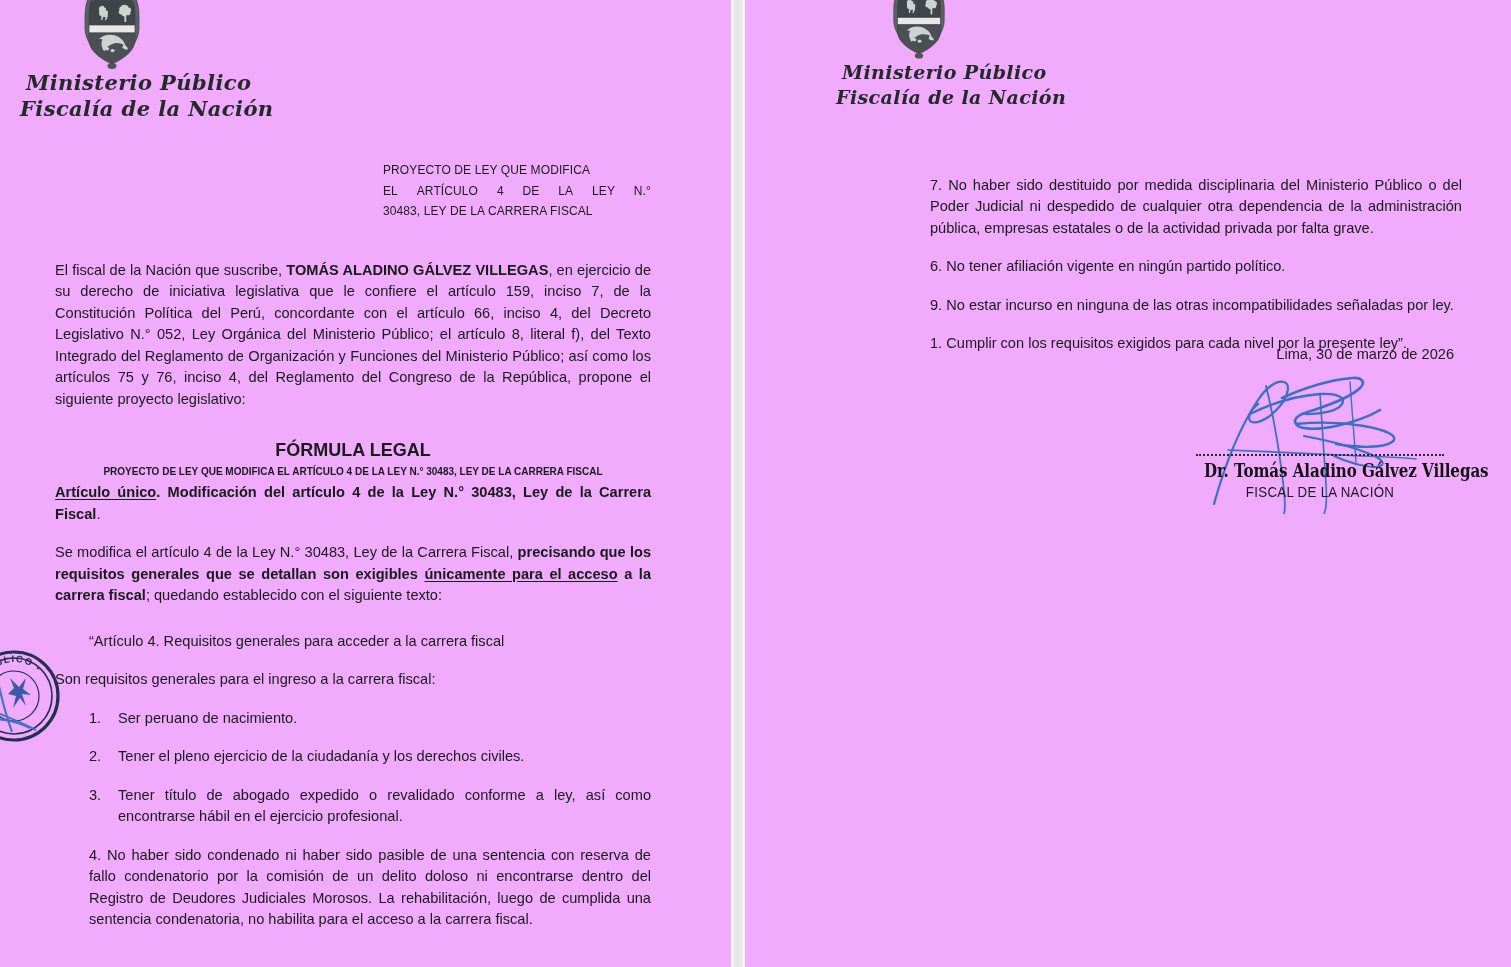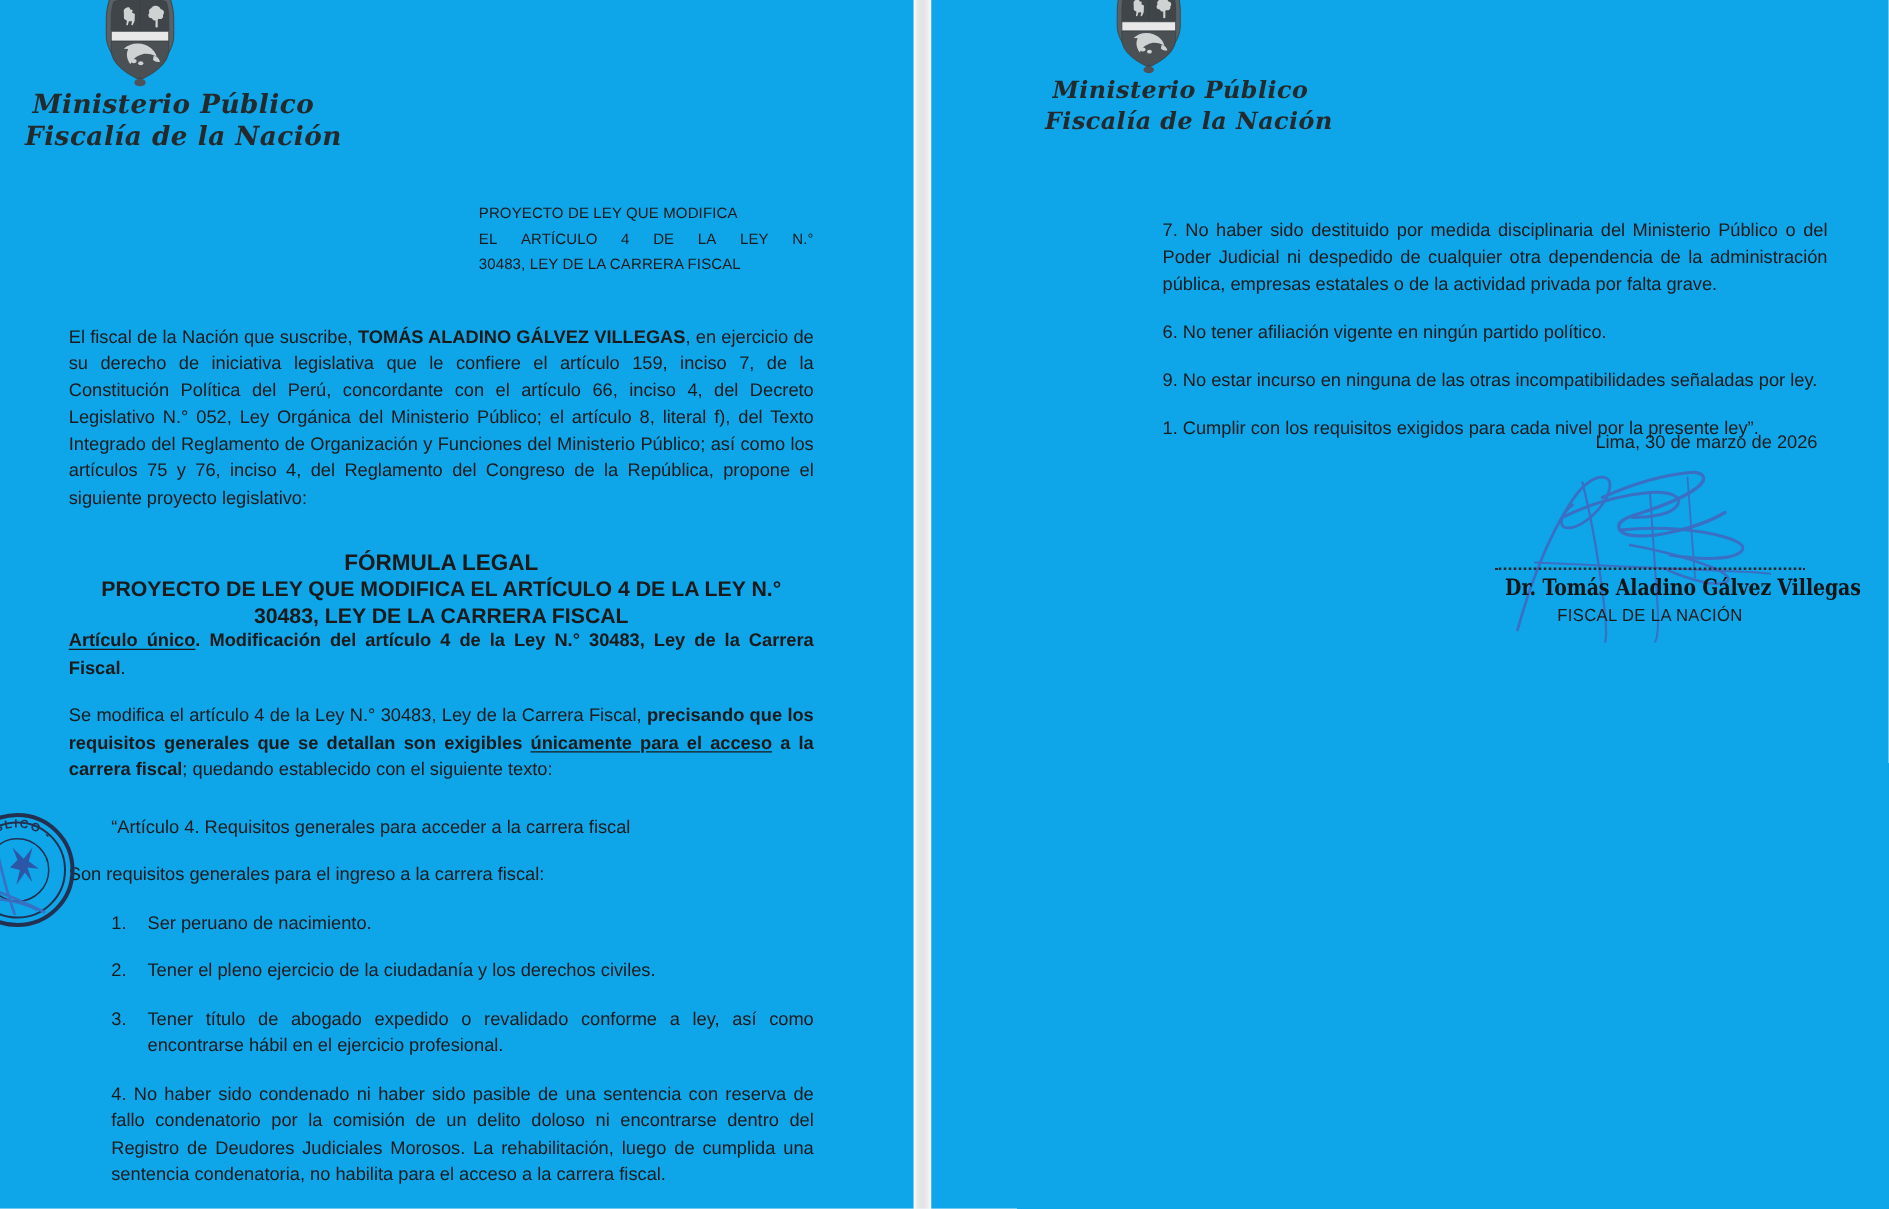--- a/index.html
+++ b/index.html
@@ -15,21 +15,21 @@
     color: #1b1b1b;
   }
 
   
   .spread { position: absolute; inset: 0; display: block; }
 
   .page {
     position: absolute;
     top: 0;
     height: 967px;
-    background: #0ea5e9;
+    background: #f0abfc;
   }
   .page.left  { left: 0;    width: 731px; }
   .page.right { left: 745px; width: 766px; }
 
   .gutter {
     position: absolute;
     top: 0; left: 731px; width: 14px; height: 967px;
     background: linear-gradient(to right,
                 #ffffff 0%, #e9e9e9 22%, #e3e3e3 50%, #ececec 78%, #ffffff 100%);
   }
@@ -80,21 +80,21 @@
 
   .formula-head {
     margin: 30px 0 0 0;
     font-weight: bold;
     font-size: 18px;
     line-height: 21px;
     text-align: center;
   }
   .formula-sub {
     font-weight: bold;
-    font-size: 17px;
+    font-size: 10px;
     line-height: 21px;
     text-align: center;
     margin: 0;
   }
 
   .art-unico { margin-top: 32px; }
   u.uline { text-decoration: underline; text-underline-offset: 2px; }
 
   .quoted-head {
     font-weight: normal;

